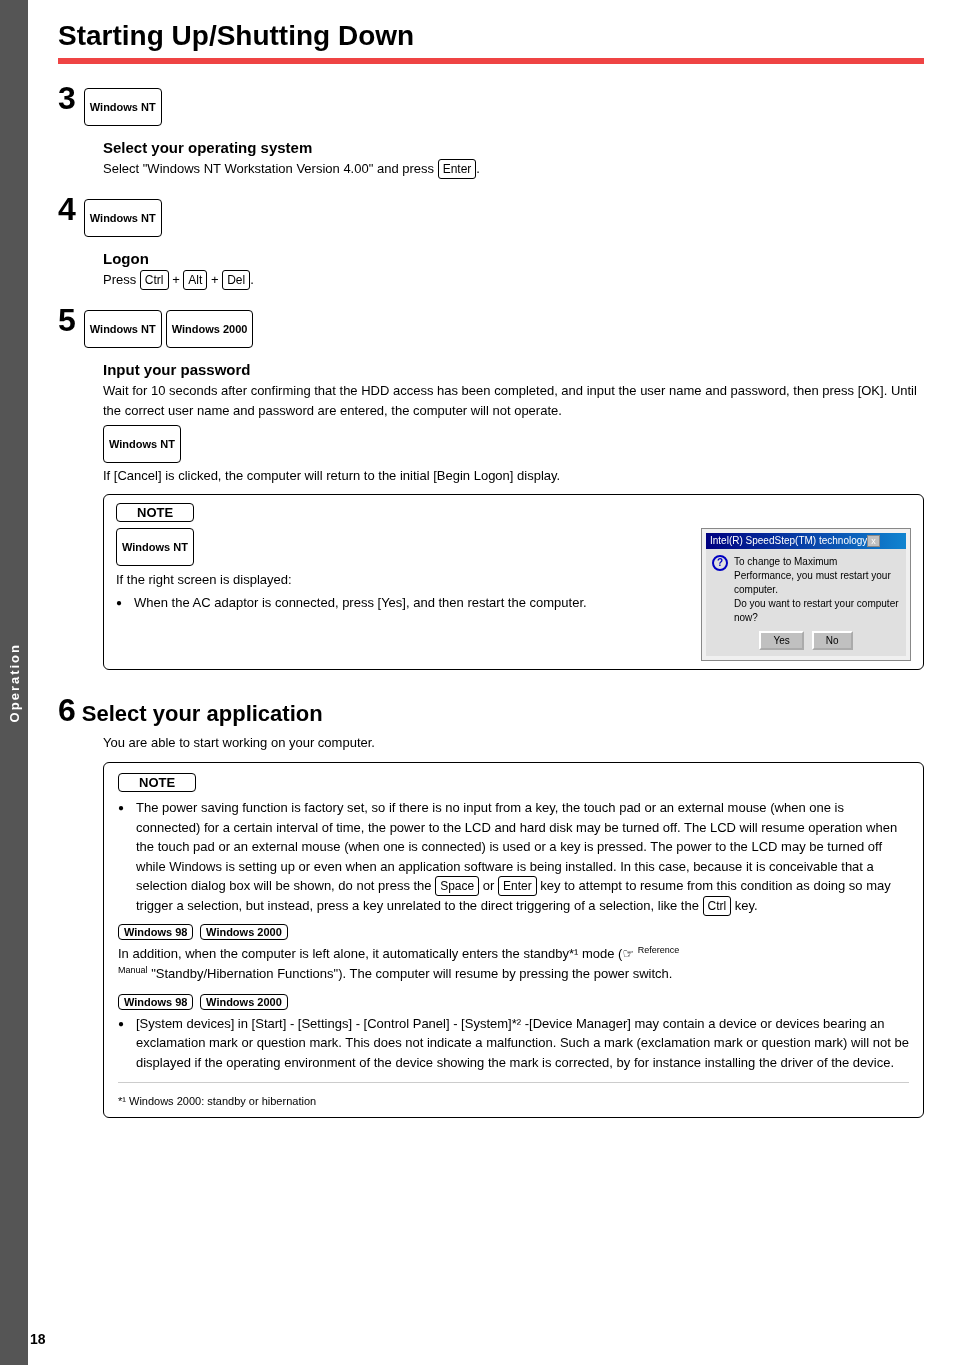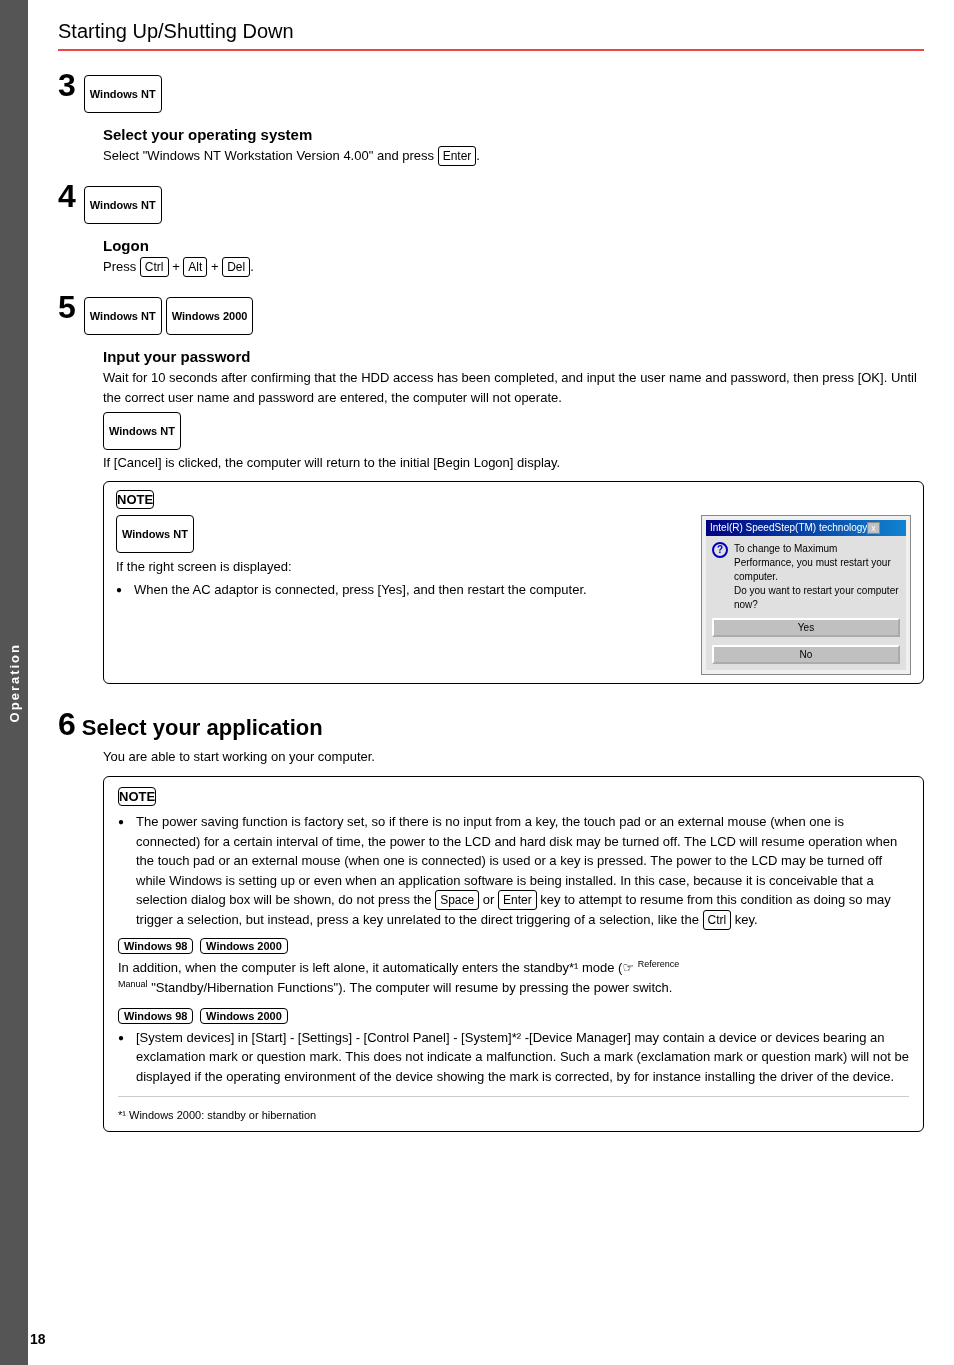--- a/index.html
+++ b/index.html
@@ -32,24 +32,24 @@
       font-weight: bold;
       writing-mode: vertical-rl;
       transform: rotate(180deg);
       letter-spacing: 2px;
     }
     .main-content {
       flex: 1;
       padding: 20px 30px 30px 30px;
     }
     .page-title {
-      font-size: 20px;
-      font-weight: normal;
+      font-size: 28px;
+      font-weight: bold;
       margin-bottom: 6px;
-      border-bottom: 2px solid #ef4444;
+      border-bottom: 6px solid #ef4444;
       padding-bottom: 6px;
     }
     .step-row {
       display: flex;
       align-items: flex-start;
       margin-top: 18px;
       margin-bottom: 4px;
     }
     .step-number {
       font-size: 32px;
@@ -103,21 +103,21 @@
       margin-top: 8px;
       background: #fff;
     }
     .note-title {
       font-size: 13px;
       font-weight: bold;
       background: #fff;
       display: inline-block;
       border: 1.5px solid #000;
       border-radius: 4px;
-      padding: 1px 0;
+      padding: 1px 20px;
       margin-bottom: 6px;
     }
     .note-inner {
       display: flex;
       gap: 12px;
     }
     .note-left {
       flex: 1;
     }
     .note-right {
@@ -166,21 +166,20 @@
     .dialog-text {
       margin-left: 22px;
       font-size: 10px;
       line-height: 1.4;
     }
     .dialog-buttons {
       display: flex;
       justify-content: center;
       gap: 8px;
       margin-top: 6px;
-      flex-direction: column;
     }
     .dialog-btn {
       background: #c0c0c0;
       border: 2px outset #fff;
       padding: 2px 12px;
       font-size: 10px;
       cursor: pointer;
     }
     .bullet-list {
       margin-left: 0;

